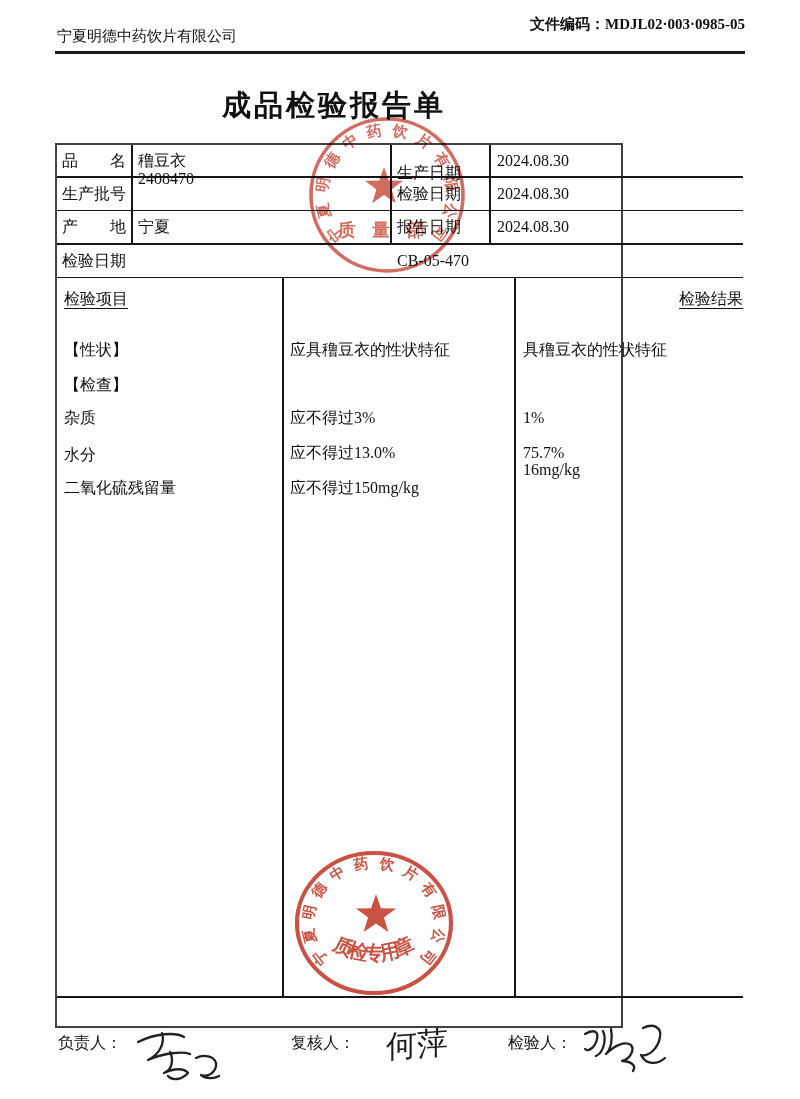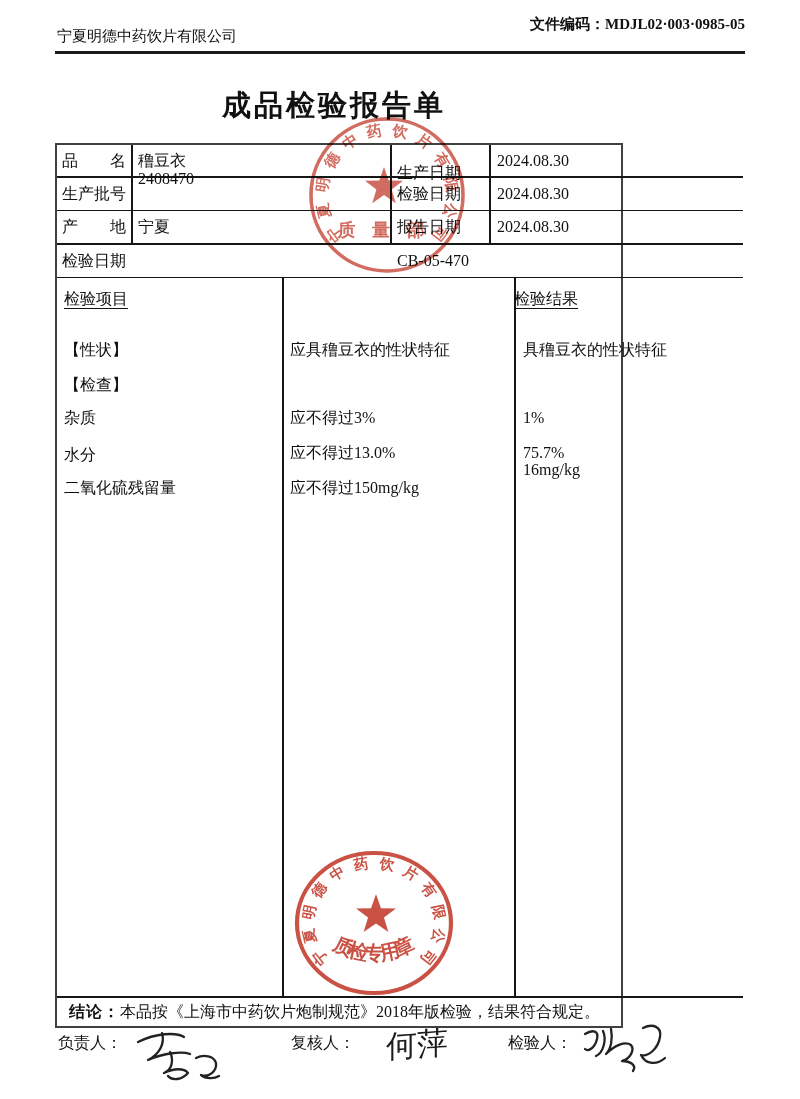--- a/index.html
+++ b/index.html
@@ -68,43 +68,40 @@
 
   <div class="cell jlbl" style="left:5px;top:66px">产地</div>
   <div class="cell" style="left:81px;top:66px">宁夏</div>
   <div class="cell" style="left:340px;top:66px">报告日期</div>
   <div class="cell" style="left:440px;top:66px">2024.08.30</div>
 
   <div class="cell jlbl" style="left:5px;top:99.5px">检验日期</div>
   <div class="cell" style="left:340px;top:99.5px">CB-05-470</div>
 
   <div class="cell hdr" style="left:7px;top:142px">检验项目</div>
-  <div class="cell hdr" style="left:457px;top:142px;width:229px;text-align:left">检验结果</div>
+  <div class="cell hdr" style="left:457px;top:142px;width:229px;text-align:right">检验结果</div>
 
   <div class="cell item" style="left:7px;top:195px">【性状】</div>
   <div class="cell item" style="left:233px;top:195px">应具穞豆衣的性状特征</div>
   <div class="cell item" style="left:466px;top:195px">具穞豆衣的性状特征</div>
 
   <div class="cell item" style="left:7px;top:230px">【检查】</div>
 
   <div class="cell item" style="left:7px;top:263px">杂质</div>
   <div class="cell item" style="left:233px;top:263px">应不得过3%</div>
   <div class="cell item" style="left:466px;top:263px">1%</div>
 
   <div class="cell item" style="left:7px;top:300px">水分</div>
   <div class="cell item" style="left:233px;top:298px">应不得过13.0%</div>
   <div class="cell item" style="left:466px;top:298px">75.7%</div>
 
   <div class="cell item" style="left:7px;top:333px">二氧化硫残留量</div>
   <div class="cell item" style="left:233px;top:333px">应不得过150mg/kg</div>
   <div class="cell item" style="left:466px;top:315px">16mg/kg</div>
 
-  <div class="cell concl" style="left:12px;top:853px">
-    <b>结论：</b><span>本品按《上海市中药饮片炮制规范》2018年版检验，结果符合规定。</span>
-  </div>
 </div>
 
 <div class="abs siglabel" style="left:58px;top:1033px">负责人：</div>
 <div class="abs siglabel" style="left:291px;top:1033px">复核人：</div>
 <div class="abs siglabel" style="left:508px;top:1033px">检验人：</div>
 
 <svg class="sigsvg" style="left:122px;top:1026px" width="120" height="62" viewBox="0 0 120 62">
   <path d="M16 16 C34 7 54 6 62 11"></path>
   <path d="M40 7 C43 17 38 28 26 34 C42 27 60 25 68 28"></path>
   <path d="M48 26 C52 34 50 44 42 47 C52 42 62 42 66 47 C60 54 50 55 46 50"></path>

